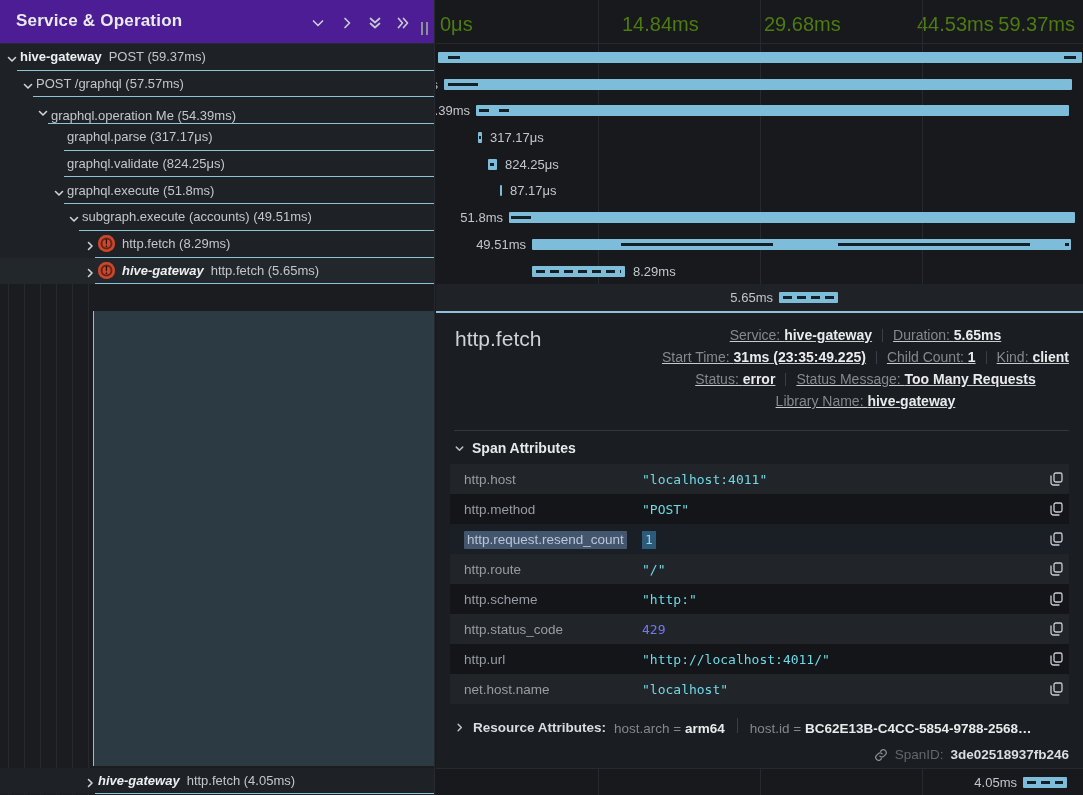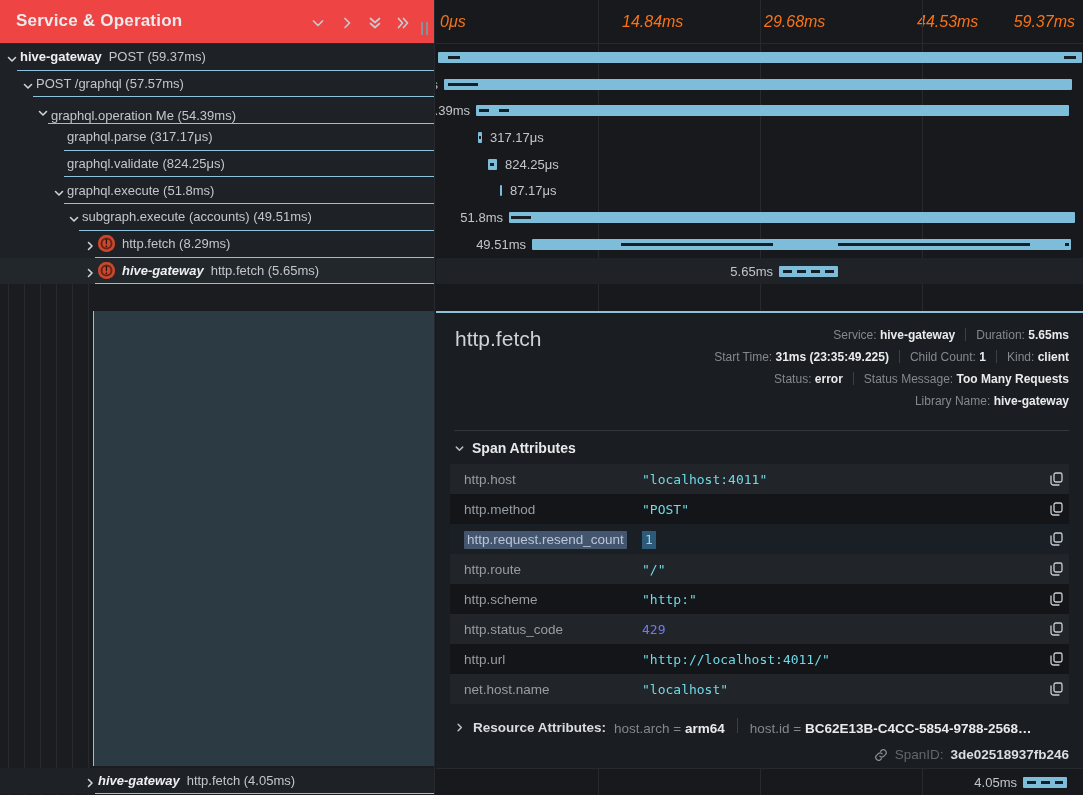--- a/index.html
+++ b/index.html
@@ -2,21 +2,21 @@
 <html><head>
 <meta charset="utf-8">
 <style>
   * { margin:0; padding:0; box-sizing:border-box; }
   html,body { background:#17191d; }
   body { font-family:"Liberation Sans", sans-serif; }
   #stage { position:relative; width:1083px; height:795px; overflow:hidden; background:#17191d; color:#c8ccd1; }
 
   
   #left-panel { position:absolute; left:0; top:0; width:435px; height:795px; background:#1a1c20; border-right:1px solid #26292d; overflow:hidden; }
-  #lp-header { position:absolute; left:0; top:0; width:100%; height:44px; background:#ef4444; border-bottom:1px solid #26292d; }
+  #lp-header { position:absolute; left:0; top:0; width:100%; height:44px; background:#4c1d95; border-bottom:1px solid #26292d; }
   #lp-title { position:absolute; left:16px; top:11px; font-size:17px; font-weight:bold; color:#e8eaed; letter-spacing:.2px; }
   .hdr-icon { position:absolute; top:14px; width:18px; height:18px; color:#c6cbd2; cursor:pointer; }
   #resize-handle { position:absolute; right:4px; top:22px; width:10px; height:13px; }
   #resize-handle i { position:absolute; top:0; width:2px; height:13px; background:#8b9096; }
   #resize-handle i:first-child { left:1px; } #resize-handle i:last-child { left:6px; }
 
   .guide { position:absolute; width:1px; background:#26292d; }
 
   #tree-rows { position:absolute; left:0; top:44px; width:435px; }
   .trow { position:relative; height:26.7px; background:#1e2126; }
@@ -28,35 +28,35 @@
   .tsvc.it { font-style:italic; }
   .err-icon { width:17px; height:17px; border-radius:50%; background:#c7492f; box-shadow:inset 0 0 0 2.5px #c7492f, inset 0 0 0 4.5px #6e2114; display:flex; align-items:center; justify-content:center; color:#300e07; font-weight:bold; font-size:10px; flex:0 0 17px; }
 
   #subtree-region { position:absolute; left:93px; top:311px; width:342px; height:455px; background:#2c3a43; border-left:1px solid #8ec1da; }
   #lp-bottom-row { position:absolute; left:0; top:768px; width:435px; height:27px; }
   #lp-bottom-row .trow { height:26px; }
 
   
   #right-panel { position:absolute; left:436px; top:0; width:647px; height:795px; overflow:hidden; }
   #tl-header { position:absolute; left:0; top:0; width:100%; height:44px; background:#17191d; border-bottom:1px solid #26292d; }
-  .tick-label { position:absolute; top:13px; font-size:16px; color:#f97316;font-style:italic; }
+  .tick-label { position:absolute; top:13px; font-size:20px; color:#4d7c0f; }
   .gridline { position:absolute; width:1px; background:#26292d; }
   #tl-rows { position:absolute; left:0; top:44px; width:100%; height:267px; }
   .tlrow { position:relative; height:26.7px; }
   .tlrow.sel { background:#1f2227; }
   .bar { position:absolute; top:8px; height:11px; background:#7dbdd9; border-radius:1px; }
   .bar .seg { position:absolute; top:4px; height:3px; background:#132028; }
   .bar.striped::after { content:""; position:absolute; left:4px; right:4px; top:4px; height:3px;
       background:repeating-linear-gradient(90deg,#132028 0 9px, transparent 9px 14px); }
   .bar-label { position:absolute; top:6px; font-size:13px; color:#c2c6ca; white-space:nowrap; }
 
   
   #details { position:absolute; left:0; top:311px; width:100%; height:457px; background:#1a1d21; border-top:2px solid #8ec1da; }
   #det-title { position:absolute; left:19px; top:14px; font-size:21px; color:#cfd3d7; }
-  #det-meta { position:absolute; right:14px; top:11px; text-align:right; font-size:12px; }
+  #det-meta { position:absolute; right:14px; top:11px; text-align:center; font-size:14px;text-decoration:underline; }
   .meta-line { height:22px; line-height:22px; color:#85898e; white-space:nowrap; }
   .meta-line b { color:#e9ebed; font-weight:bold; }
   .meta-sep { display:inline-block; width:1px; height:13px; background:#3c4046; margin:0 10px; vertical-align:-2px; }
   #det-divider { position:absolute; left:18px; right:14px; top:117px; border-top:1px solid #33363b; }
   #attr-header { position:absolute; left:18px; top:127px; font-size:14px; font-weight:bold; color:#e6e8ea; display:flex; align-items:center; gap:7px; }
   #attr-header svg { color:#b9bec4; }
   #attr-table { position:absolute; left:14px; right:14px; top:151px; }
   .attr-row { height:30px; display:flex; align-items:center; }
   .attr-row.a { background:#212529; } .attr-row.b { background:#131519; } .attr-row.selrow { background:#1a1f25; }
   .attr-key { width:192px; padding-left:14px; font-size:13.5px; color:#989da3; white-space:nowrap; }
@@ -273,20 +273,24 @@
           <span class="bar-label" style="right: 580px;">51.8ms</span>
         </div>
         <div class="tlrow">
           <div class="bar" style="left: 96px; width: 539px;">
             <i class="seg" style="left: 89px; width: 152px;"></i>
             <i class="seg" style="left: 306px; width: 192px;"></i>
             <i class="seg" style="left: 533px; width: 4px;"></i>
           </div>
           <span class="bar-label" style="right: 557px;">49.51ms</span>
         </div>
+        <div class="tlrow">
+          <div class="bar striped" style="left: 96px; width: 93px;"></div>
+          <span class="bar-label" style="left: 197px;">8.29ms</span>
+        </div>
         <div class="tlrow sel">
           <div class="bar striped" style="left: 343px; width: 59px;"></div>
           <span class="bar-label" style="right: 310px;">5.65ms</span>
         </div>
       </div>
 
     <div id="details">
       <div id="det-title">http.fetch</div>
       <div id="det-meta">
           <div class="meta-line"><span>Service: </span><b>hive-gateway</b><span class="meta-sep"></span><span>Duration: </span><b>5.65ms</b></div>

